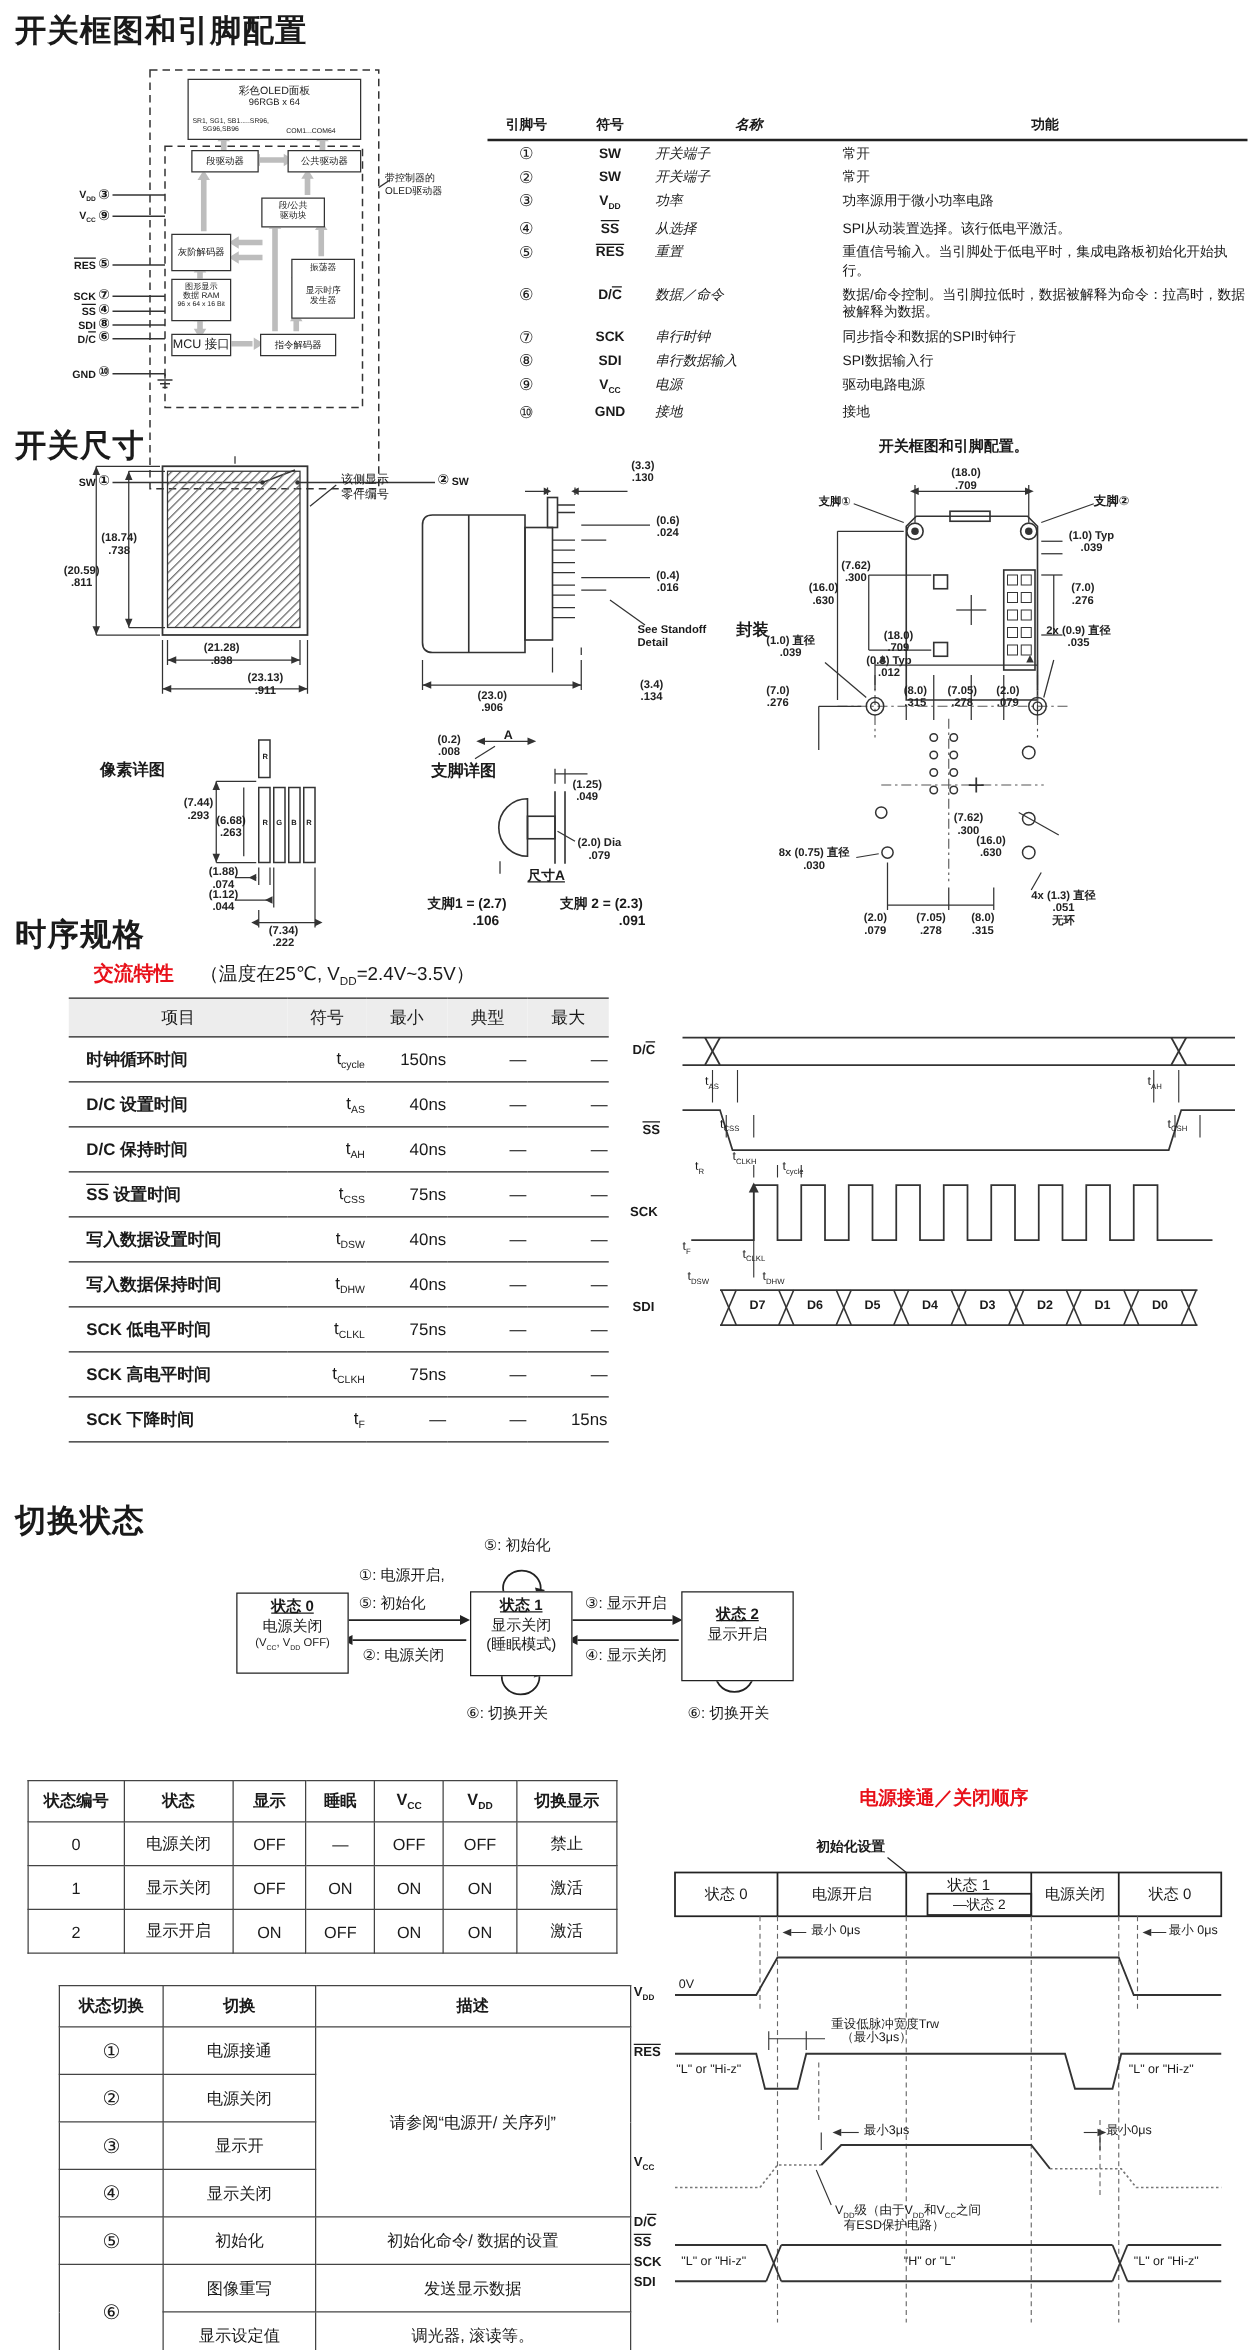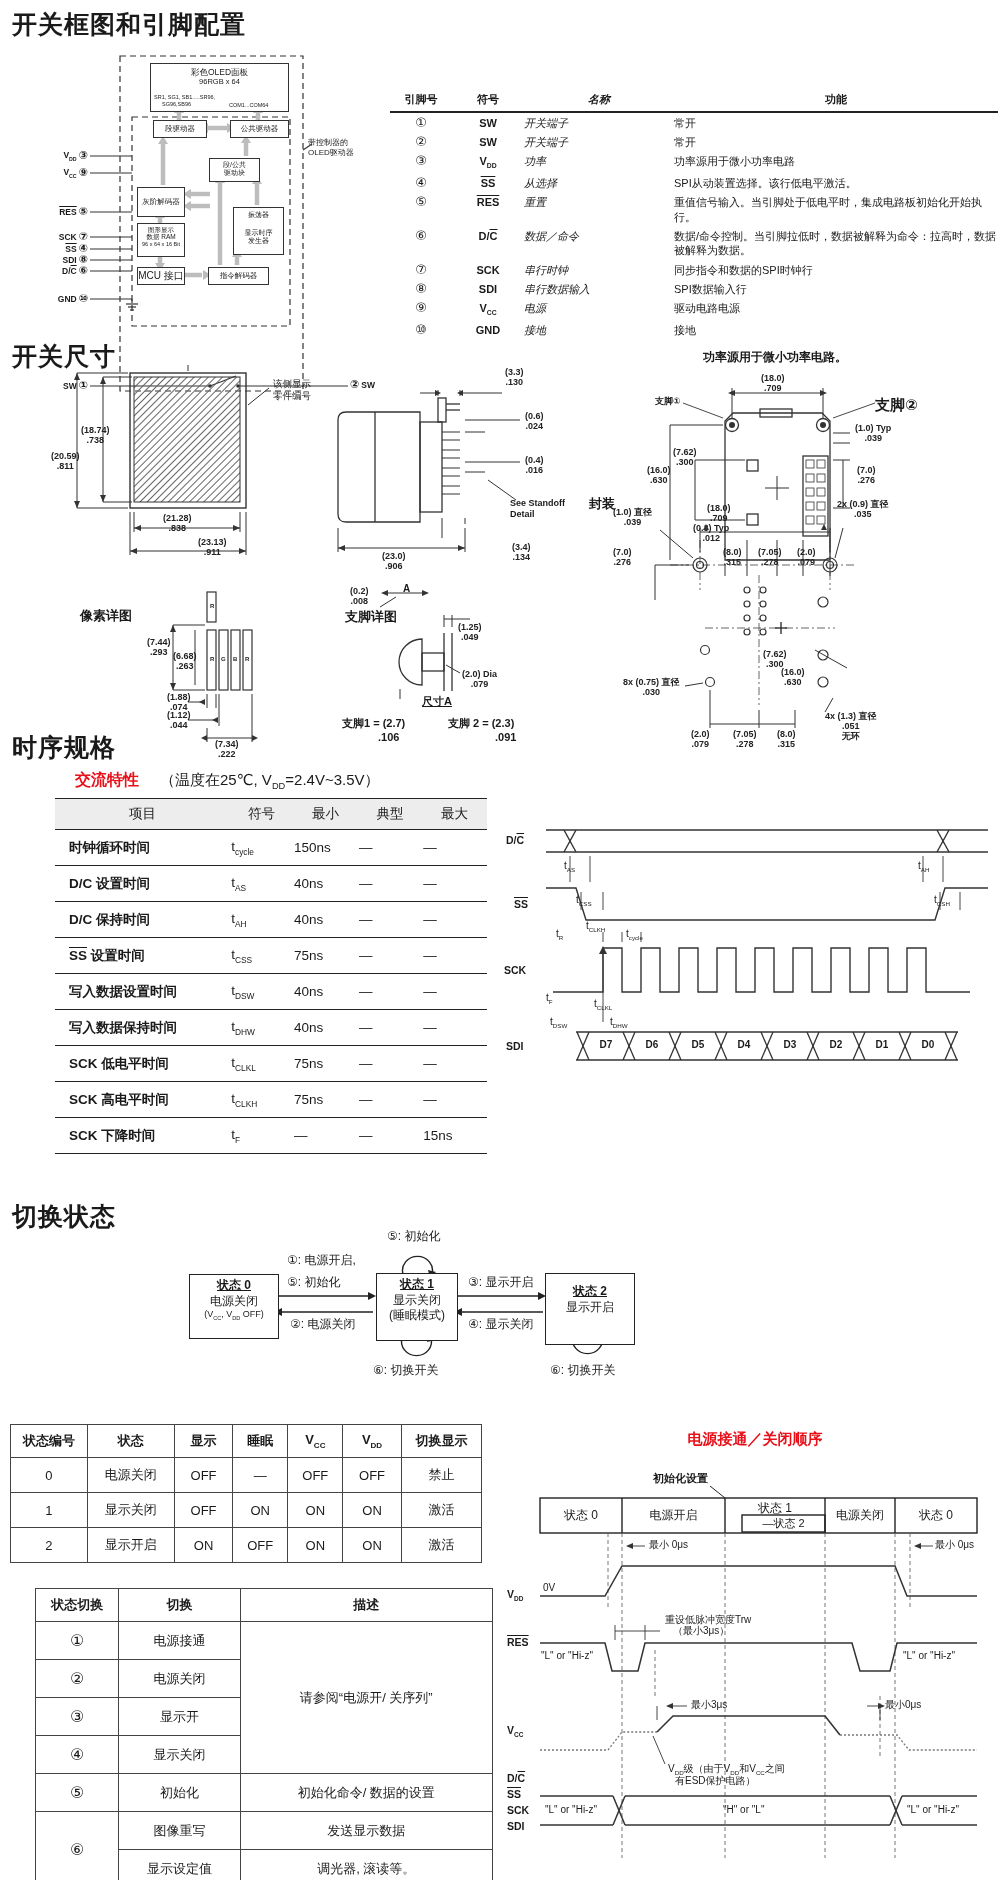--- a/index.html
+++ b/index.html
@@ -23,24 +23,24 @@
   .pt-row{display:flex;padding:2.5px 0;line-height:1.3;}
   .c-num{width:62px;text-align:center;flex:none;}
   .c-sym{width:72px;text-align:center;flex:none;font-weight:600;}
   .c-name{width:150px;flex:none;font-style:italic;}
   .c-func{width:324px;flex:none;}
   .pt-head .c-name,.pt-head .c-func{text-align:center;}
   .pt-row .circ{font-size:13px;}
   
   #ac-table{position:absolute;left:55px;top:798px;width:432px;border-collapse:collapse;border-top:1.5px solid #222;}
   #ac-table th{background:#ededed;font-size:13.5px;font-weight:normal;height:28px;border-bottom:1.5px solid #222;}
-  #ac-table td{border-bottom:1.5px solid #222;height:33px;font-size:13.5px;text-align:left;}
+  #ac-table td{border-bottom:1.5px solid #222;height:33px;font-size:13.5px;text-align:right;}
   #ac-table td.item{text-align:left;padding-left:14px;font-weight:bold;font-size:13.5px;}
   
-  .grid-table{position:absolute;border-collapse:collapse;}
+  .grid-table{position:absolute;border-collapse:collapse;margin-left:12px;}
   .grid-table th,.grid-table td{border:1px solid #444;text-align:center;font-size:13px;padding:2px 3px;}
   .grid-table th{font-weight:bold;height:28px;}
   #state-table td{height:30px;}
   #switch-table td{height:33px;}
   #switch-table td.circnum{font-size:16px;}
   .sbox{position:absolute;border:1.5px solid #222;text-align:center;font-size:12px;line-height:1.3;background:#fff;padding-top:3px;}
   .sbox .t{text-decoration:underline;font-weight:600;}
   .sbox .s{font-size:9px;}
   .sd-lbl{position:absolute;font-size:12px;white-space:nowrap;}
   .ps-lbl{position:absolute;font-size:10px;white-space:nowrap;line-height:1.15;}
@@ -440,27 +440,27 @@
         <rect x="231" y="140" width="8" height="8"></rect>
           <rect x="242" y="140" width="8" height="8"></rect>
         <rect x="231" y="154" width="8" height="8"></rect>
           <rect x="242" y="154" width="8" height="8"></rect>
         <rect x="231" y="168" width="8" height="8"></rect>
           <rect x="242" y="168" width="8" height="8"></rect>
       </g>
       <line x1="108" y1="55" x2="148" y2="70" stroke="#333" stroke-width="0.9"></line>
       <line x1="300" y1="55" x2="258" y2="70" stroke="#333" stroke-width="0.9"></line>
     </svg>
-    <div class="lbl" style="left:128px;top:2px;font-size:12px;font-weight:bold">功率源用于微小功率电路。</div>
+    <div class="lbl" style="left:128px;top:2px;font-size:12px;font-weight:bold">开关框图和引脚配置。</div>
     <div class="dim" style="left:186px;top:26px">
         <div>(18.0)</div>
         <div>.709</div>
       </div>
     <div class="lbl" style="left:80px;top:48px;font-size:9px;font-weight:600">支脚①</div>
-    <div class="lbl" style="left:300px;top:48px;font-size:15px;font-weight:600">支脚②</div>
+    <div class="lbl" style="left:300px;top:48px;font-size:10px;font-weight:600">支脚②</div>
     <div class="dim" style="left:280px;top:76px">
         <div>(1.0) Typ</div>
         <div>.039</div>
       </div>
     <div class="dim" style="left:98px;top:100px">
         <div>(7.62)</div>
         <div>.300</div>
       </div>
     <div class="dim" style="left:72px;top:118px">
         <div>(16.0)</div>

